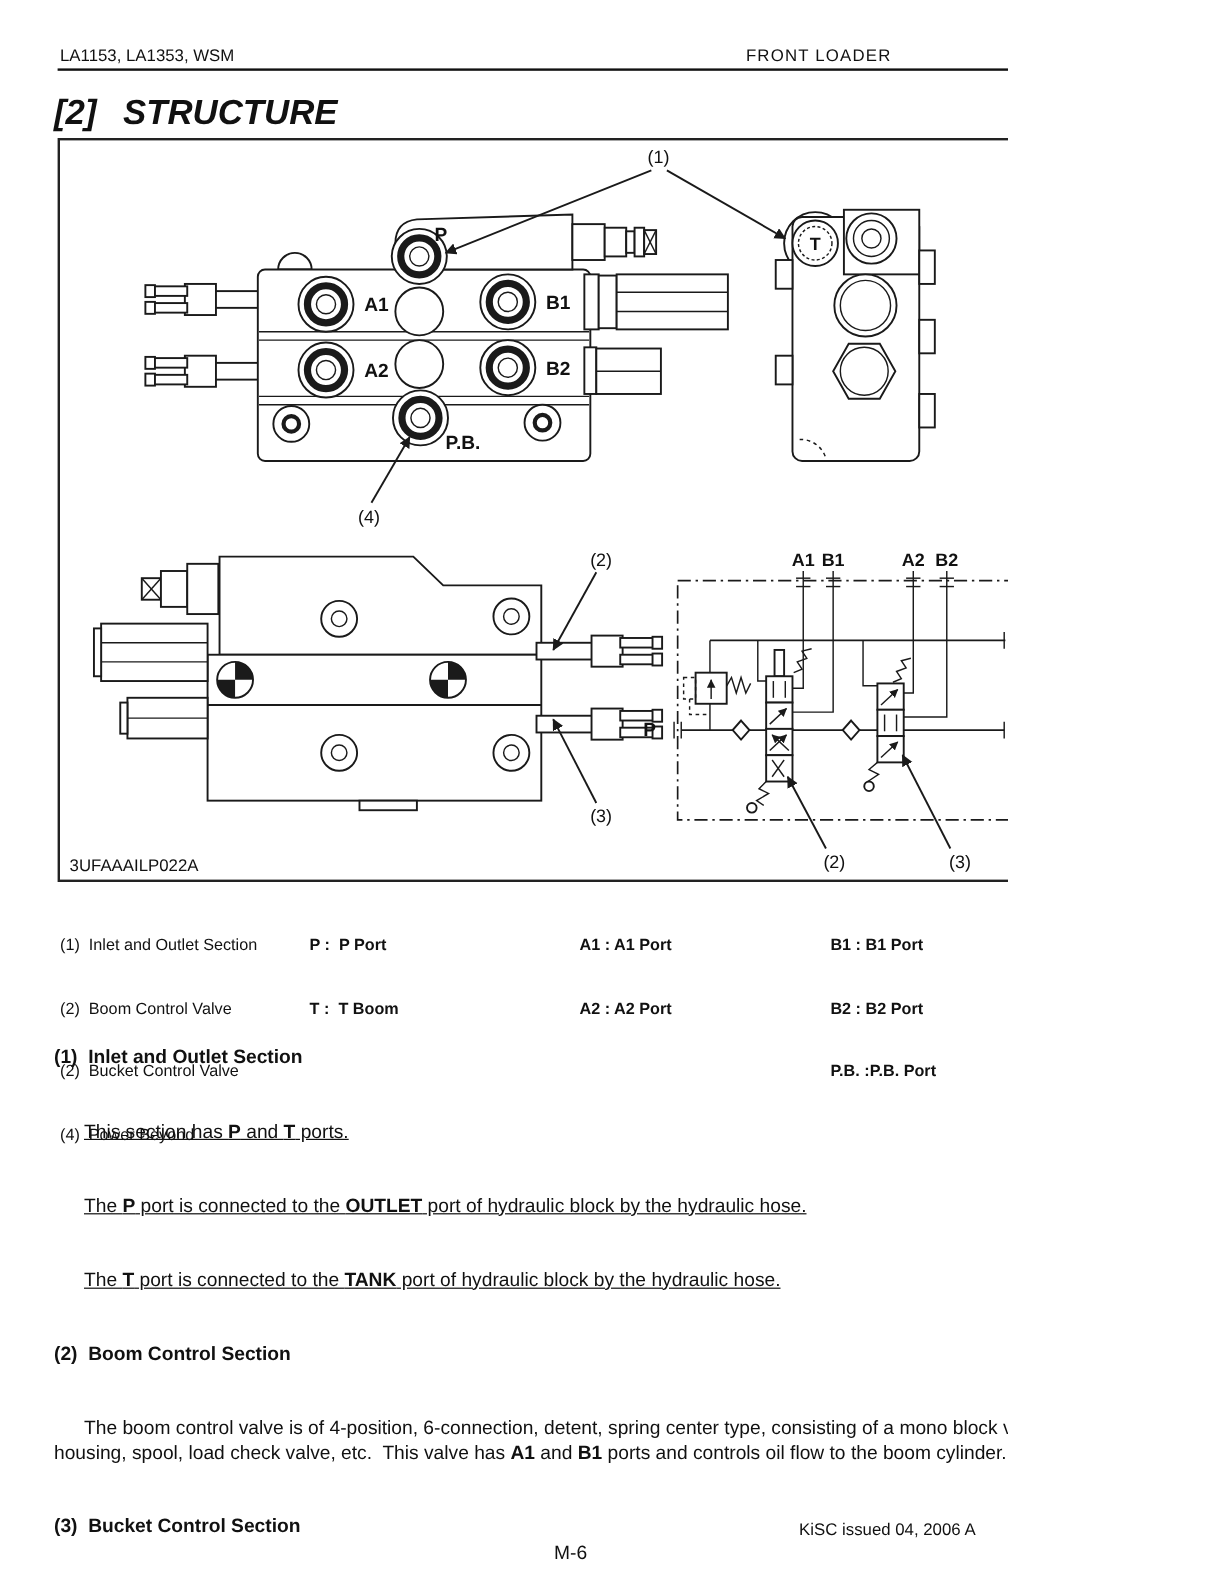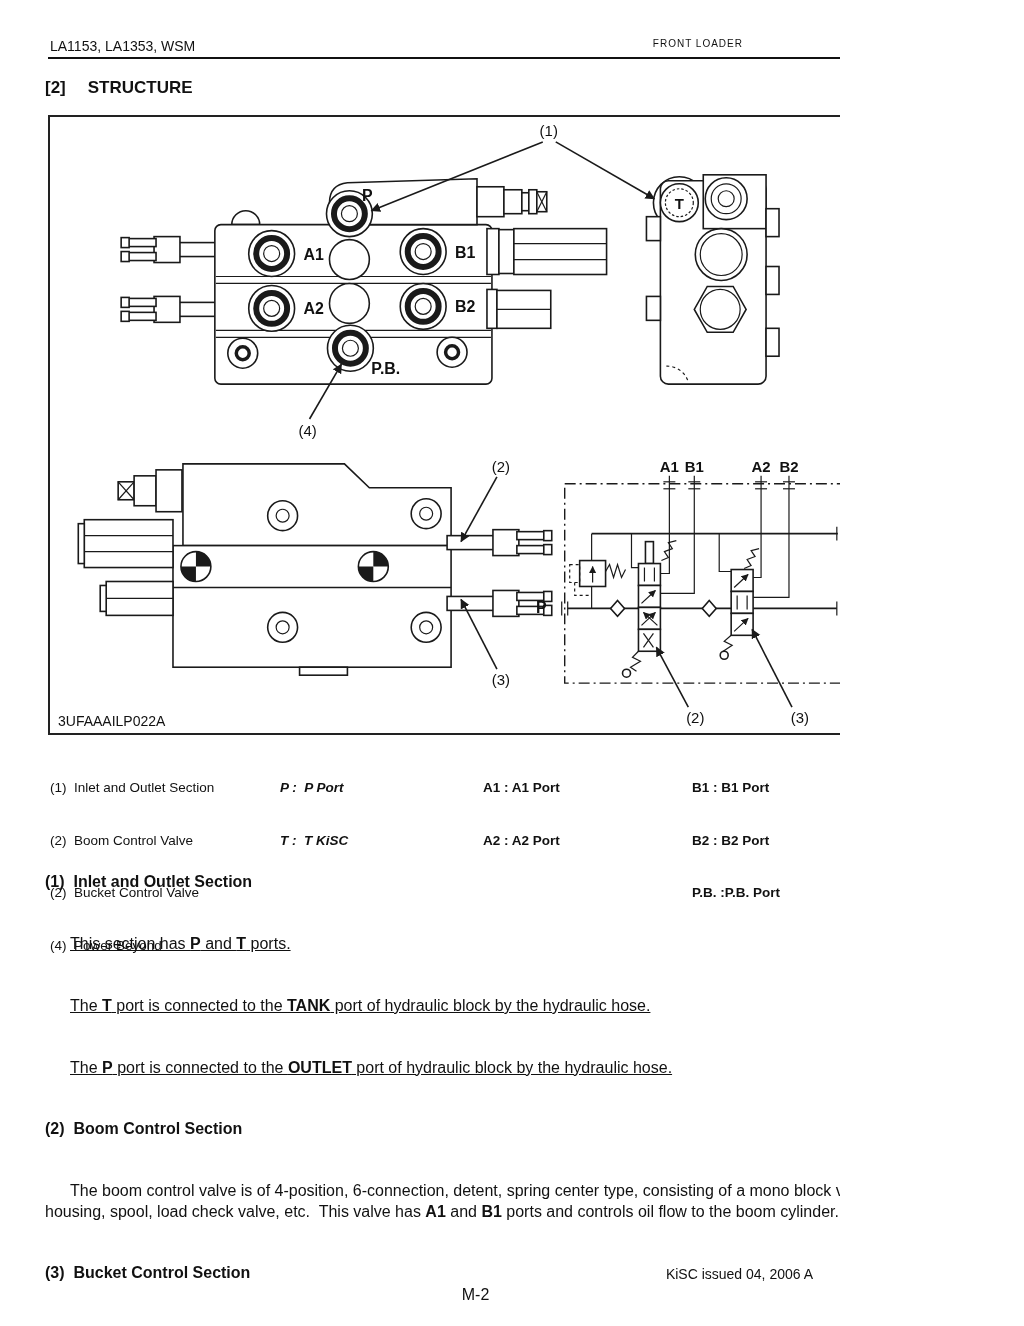--- a/index.html
+++ b/index.html
@@ -1,42 +1,42 @@
 <!DOCTYPE html>
 <html><head>
 <meta charset="utf-8">
 <style>
   html,body{margin:0;padding:0;background:#fff;}
   .page{position:relative;width:840px;height:1326px;background:#fff;
         font-family:"Liberation Sans",sans-serif;color:#111;overflow:hidden;}
   .hdr-l{position:absolute;left:50px;top:38px;font-size:14px;}
-  .hdr-r{position:absolute;right:97px;top:38px;font-size:10px;letter-spacing:1px;padding-left:34px;}
+  .hdr-r{position:absolute;right:97px;top:38px;font-size:14px;letter-spacing:1px;padding-left:34px;}
   .hdr-rule{position:absolute;left:48px;top:57px;width:879px;height:2px;background:#111;}
-  .title{position:absolute;left:45px;top:78px;font-size:17px;font-weight:bold;}
+  .title{position:absolute;left:45px;top:78px;font-size:29px;font-weight:bold;font-style:italic;}
   .title .tix{margin-right:22px;}
   .figure{position:absolute;left:48px;top:115px;width:855px;height:620px;
           border:2px solid #222;box-sizing:border-box;}
   .figcode{position:absolute;left:8px;bottom:4px;font-size:14px;}
   svg{font-family:"Liberation Sans",sans-serif;}
   svg .ln{fill:none;stroke:#1a1a1a;stroke-width:1.6;}
   svg .fw{fill:#fff;stroke:#1a1a1a;stroke-width:1.6;}
   svg .thin{fill:none;stroke:#1a1a1a;stroke-width:1.2;}
   svg .ring{fill:none;stroke:#1a1a1a;stroke-width:6;}
   svg .boss{fill:none;stroke:#1a1a1a;stroke-width:3.5;}
   svg .dash{fill:none;stroke:#1a1a1a;stroke-width:1.2;stroke-dasharray:3 3;}
   svg .dd{fill:none;stroke:#1a1a1a;stroke-width:1.4;stroke-dasharray:11 4 2 4;}
   svg text{fill:#111;}
   svg .lbl{font-size:16px;font-weight:bold;}
   svg .lbl15{font-size:15px;font-weight:bold;}
   svg .ref{font-size:15px;}
   .legend{position:absolute;left:50px;top:744px;width:860px;font-size:13.5px;
           line-height:17.5px;white-space:pre-wrap;}
   .lg-col{position:absolute;top:0;}
   .lg-c1{left:0;}
-  .lg-c2{left:230px;font-weight:bold;font-style:italic;}
+  .lg-c2{left:208px;font-weight:bold;}
   .lg-c3{left:433px;font-weight:bold;}
   .lg-c4{left:642px;font-weight:bold;}
   .bodytext{position:absolute;left:45px;top:831px;width:861px;font-size:16px;
             line-height:20.6px;white-space:pre-wrap;}
   .bodytext p{margin:0;text-indent:25px;}
   .bodytext .bh{font-weight:bold;text-indent:0;}
   .bodytext .bl{padding-left:25px;text-indent:0;text-decoration:underline;}
   .b{font-weight:bold;}
   .foot-issue{position:absolute;right:27px;top:1266px;font-size:14px;}
   .foot-page{position:absolute;left:45px;top:1286px;width:861px;text-align:center;font-size:16px;}
@@ -319,42 +319,42 @@
 
   <div class="legend">
     <div class="lg-col lg-c1">
       <div>(1)  Inlet and Outlet Section</div>
       <div>(2)  Boom Control Valve</div>
       <div>(2)  Bucket Control Valve</div>
       <div>(4)  Power Beyond</div>
     </div>
     <div class="lg-col lg-c2">
       <div>P :  P Port</div>
-      <div>T :  T KiSC</div>
+      <div>T :  T Boom</div>
     </div>
     <div class="lg-col lg-c3">
       <div>A1 : A1 Port</div>
       <div>A2 : A2 Port</div>
     </div>
     <div class="lg-col lg-c4">
       <div>B1 : B1 Port</div>
       <div>B2 : B2 Port</div>
       <div>P.B. :P.B. Port</div>
     </div>
   </div>
 
   <div class="bodytext">
     <div class="bh">(1)  Inlet and Outlet Section</div>
     <div class="bl"><span>This section has </span><span class="b">P</span><span> and </span><span class="b">T</span><span> ports.</span></div>
+    <div class="bl"><span>The </span><span class="b">P</span><span> port is connected to the </span><span class="b">OUTLET</span><span> port of hydraulic block by the hydraulic hose.</span></div>
     <div class="bl"><span>The </span><span class="b">T</span><span> port is connected to the </span><span class="b">TANK</span><span> port of hydraulic block by the hydraulic hose.</span></div>
-    <div class="bl"><span>The </span><span class="b">P</span><span> port is connected to the </span><span class="b">OUTLET</span><span> port of hydraulic block by the hydraulic hose.</span></div>
     <div class="bh">(2)  Boom Control Section</div>
     <p><span>The boom control valve is of 4-position, 6-connection, detent, spring center type, consisting of a mono block valve housing, spool, load check valve, etc.  This valve has </span><span class="b">A1</span><span> and </span><span class="b">B1</span><span> ports and controls oil flow to the boom cylinder.</span></p>
     <div class="bh">(3)  Bucket Control Section</div>
     
     
     
   </div>
 
   <div class="foot-issue">KiSC issued 04, 2006 A</div>
-  <div class="foot-page">M-2</div>
+  <div class="foot-page">M-6</div>
 
 </div>
 
 </body></html>

